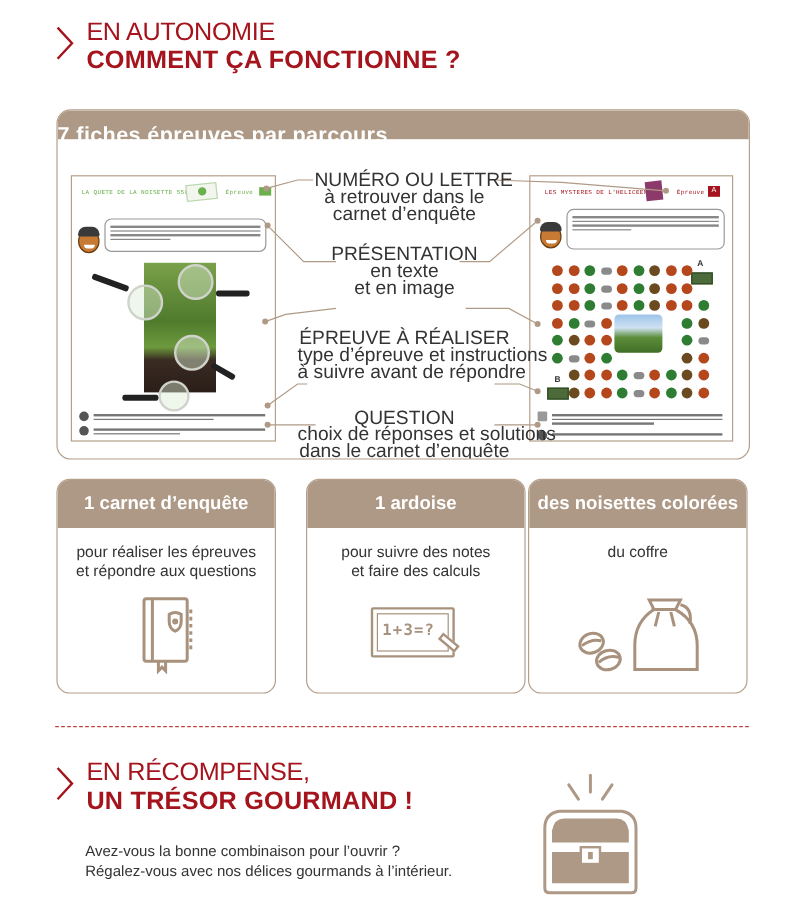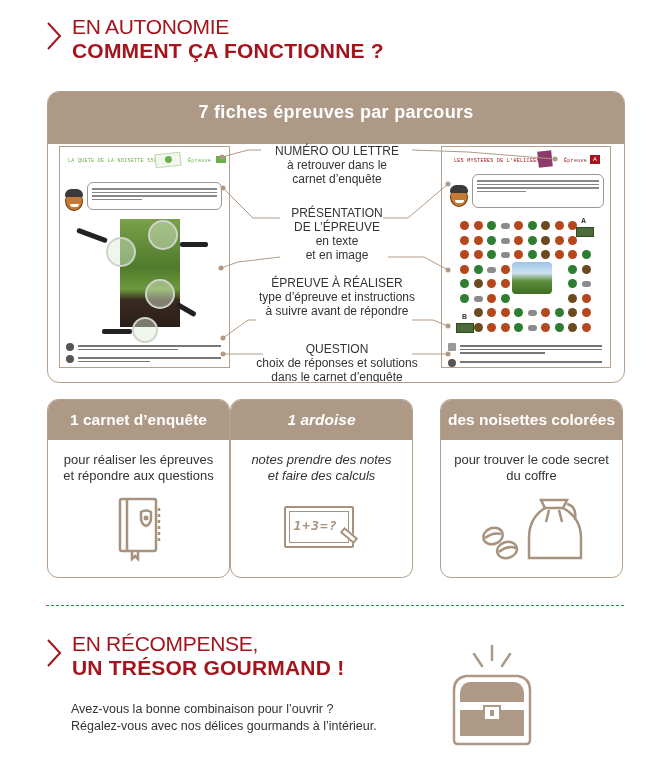--- a/index.html
+++ b/index.html
@@ -6,42 +6,42 @@
   html, body { width: 664px; height: 768px; background: #ffffff; overflow: hidden; }
   body { font-family: "Liberation Sans", "DejaVu Sans", sans-serif; color: #333; position: relative; }
 
   .section-title { position: absolute; left: 46px; }
   .chev { position: absolute; left: 0; top: 6px; width: 16px; height: 30px; }
   .title-lines { position: absolute; left: 26px; top: 0; white-space: nowrap; color: #a5141c; }
   .t1 { font-size: 21px; font-weight: normal; line-height: 24px; letter-spacing: -0.3px; }
   .t2 { font-size: 21px; font-weight: bold; line-height: 24px; letter-spacing: 0.2px; }
 
   .big-panel { position: absolute; left: 47px; top: 91px; width: 578px; height: 292px; border: 1.5px solid #b5a08b; border-radius: 12px; overflow: hidden; background: #fff; }
-  .panel-head { height: 52px; background: #ad9986; color: #fff; font-size: 18px; font-weight: bold; text-align: center; line-height: 40px; letter-spacing: 0.3px; }
+  .panel-head { height: 24px; background: #ad9986; color: #fff; font-size: 18px; font-weight: bold; text-align: left; line-height: 40px; letter-spacing: 0.3px; }
 
   .sheet { position: absolute; border: 1px solid #b5a08b; background: #fff; }
   .sheet-left { left: 11px; top: 54px; width: 171px; height: 222px; }
   .sheet-right { left: 393px; top: 54px; width: 170px; height: 222px; }
 
   .sheet-title { position: absolute; font-family: "Liberation Mono", monospace; font-size: 5px; letter-spacing: 0.3px; white-space: nowrap; }
   .bubble { position: absolute; border: 1px solid #999; border-radius: 6px; background: #fff; padding: 3px 4px; }
   .bubble .ln { height: 1.5px; background: #888; margin: 2px 0; }
   .mascot { position: absolute; width: 18px; height: 20px; border-radius: 50%; background: #c67a33; border: 1px solid #6b3e14; }
   .mascot::before { content: ""; position: absolute; left: -1px; top: -3px; width: 18px; height: 8px; border-radius: 8px 8px 2px 2px; background: #3a3a3a; }
   .mascot::after { content: ""; position: absolute; left: 4px; top: 12px; width: 9px; height: 3px; border-radius: 0 0 5px 5px; background: #fff; }
 
   .photo { position: absolute; background: linear-gradient(180deg,#7aa04a 0%,#4f7b2c 45%,#6d9a3d 65%,#3a2b22 75%,#2a1e18 100%); }
   .lens { position: absolute; width: 30px; height: 30px; border-radius: 50%; border: 2px solid #cfd3cc; background: rgba(220,235,210,0.45); }
   .handle { position: absolute; height: 5px; background: #222; border-radius: 2px; }
 
   .inst { position: absolute; left: 18px; right: 8px; }
   .inst .ico { position: absolute; left: -12px; top: 0; width: 8px; height: 8px; border-radius: 50%; background: #555; }
   .inst .ln { height: 1.5px; background: #777; margin: 2px 0; }
 
-  .connector-text { position: absolute; text-align: center; font-size: 12px; line-height: 14px; color: #333; white-space: nowrap; }
+  .connector-text { position: absolute; text-align: center; font-size: 16px; line-height: 14px; color: #333; white-space: nowrap; }
   .lines-svg { position: absolute; left: 0; top: 0; }
 
   .maze { position: absolute; left: 10px; top: 72px; width: 150px; height: 120px; }
   .nut { position: absolute; width: 9px; height: 9px; border-radius: 50%; }
 
   .card { position: absolute; top: 399px; width: 183px; height: 179px; border: 1.5px solid #b5a08b; border-radius: 11px; overflow: hidden; background: #fff; }
   .card-head { height: 40px; background: #ad9986; color: #fff; font-size: 15.5px; font-weight: bold; text-align: center; line-height: 40px; white-space: nowrap; }
   .card-body { text-align: center; font-size: 13px; line-height: 16px; color: #333; padding-top: 12px; }
   .card-icon { position: absolute; left: 50%; transform: translateX(-50%); }
 
@@ -228,21 +228,20 @@
     </g>
   </svg>
 
   <div class="connector-text" style="left:214px; top:52px; width:150px;">
     <div>NUMÉRO OU LETTRE</div>
     <div>à retrouver dans le</div>
     <div>carnet d’enquête</div>
   </div>
   <div class="connector-text" style="left:214px; top:114px; width:150px;">
     <div>PRÉSENTATION</div>
-    <div>DE L’ÉPREUVE</div>
     <div>en texte</div>
     <div>et en image</div>
   </div>
   <div class="connector-text" style="left:200px; top:184px; width:178px;">
     <div>ÉPREUVE À RÉALISER</div>
     <div>type d’épreuve et instructions</div>
     <div>à suivre avant de répondre</div>
   </div>
   <div class="connector-text" style="left:200px; top:250px; width:178px;">
     <div>QUESTION</div>
@@ -262,38 +261,37 @@
       <rect x="4" y="3" width="36" height="52" rx="2"></rect>
       <line x1="11" y1="3" x2="11" y2="55"></line>
       <path d="M16 55 v8 l3 -3 l3 3 v-8"></path>
       <path d="M25 16 q5 -3 10 0 v6 q0 6 -5 8 q-5 -2 -5 -8 z"></path>
       <line x1="43" y1="12" x2="43" y2="48" stroke-dasharray="3 3"></line>
     </g>
     <circle cx="30" cy="22" r="2.5" fill="#a8927d"></circle>
   </svg>
 </div>
 
-<div class="card" style="left:230px;font-style:italic;">
+<div class="card" style="left:255px;">
   <div class="card-head">1 ardoise</div>
   <div class="card-body">
-    <div>notes prendre des notes</div>
+    <div>pour suivre des notes</div>
     <div>et faire des calculs</div>
   </div>
   <div class="card-icon" style="top:106px; width:76px; height:44px;">
     <div style="position:absolute; left:0; top:0; width:70px; height:42px; border:2.5px solid #a8927d; border-radius:2px;"></div>
     <div style="position:absolute; left:5px; top:5px; width:60px; height:32px; border:1.5px solid #a8927d;"></div>
     <div style="position:absolute; left:10px; top:12px; font-family:'DejaVu Sans Mono', monospace; font-weight:bold; font-size:13px; color:#a8927d; letter-spacing:1px;">1+3=?</div>
     <div style="position:absolute; left:56px; top:26px; width:18px; height:7px; border:2px solid #a8927d; background:#fff; transform:rotate(40deg);"></div>
   </div>
 </div>
 
 <div class="card" style="left:440px;">
   <div class="card-head">des noisettes colorées</div>
   <div class="card-body">
-    <div>pour trouver le code secret</div>
     <div>du coffre</div>
   </div>
   <svg class="card-icon" style="top:96px;" width="110" height="66" viewBox="0 0 110 66">
     <g fill="none" stroke="#a8927d" stroke-width="2.5">
       <ellipse cx="16" cy="40" rx="10" ry="8" transform="rotate(-20 16 40)"></ellipse>
       <path d="M8 42 q8 -6 16 -4"></path>
       <ellipse cx="30" cy="54" rx="10" ry="8" transform="rotate(-15 30 54)"></ellipse>
       <path d="M22 56 q8 -7 17 -4"></path>
       <path d="M64 4 h26 l-4 8 q18 10 18 30 v20 h-52 v-20 q0 -20 16 -30 z"></path>
       <path d="M66 12 h20"></path>

